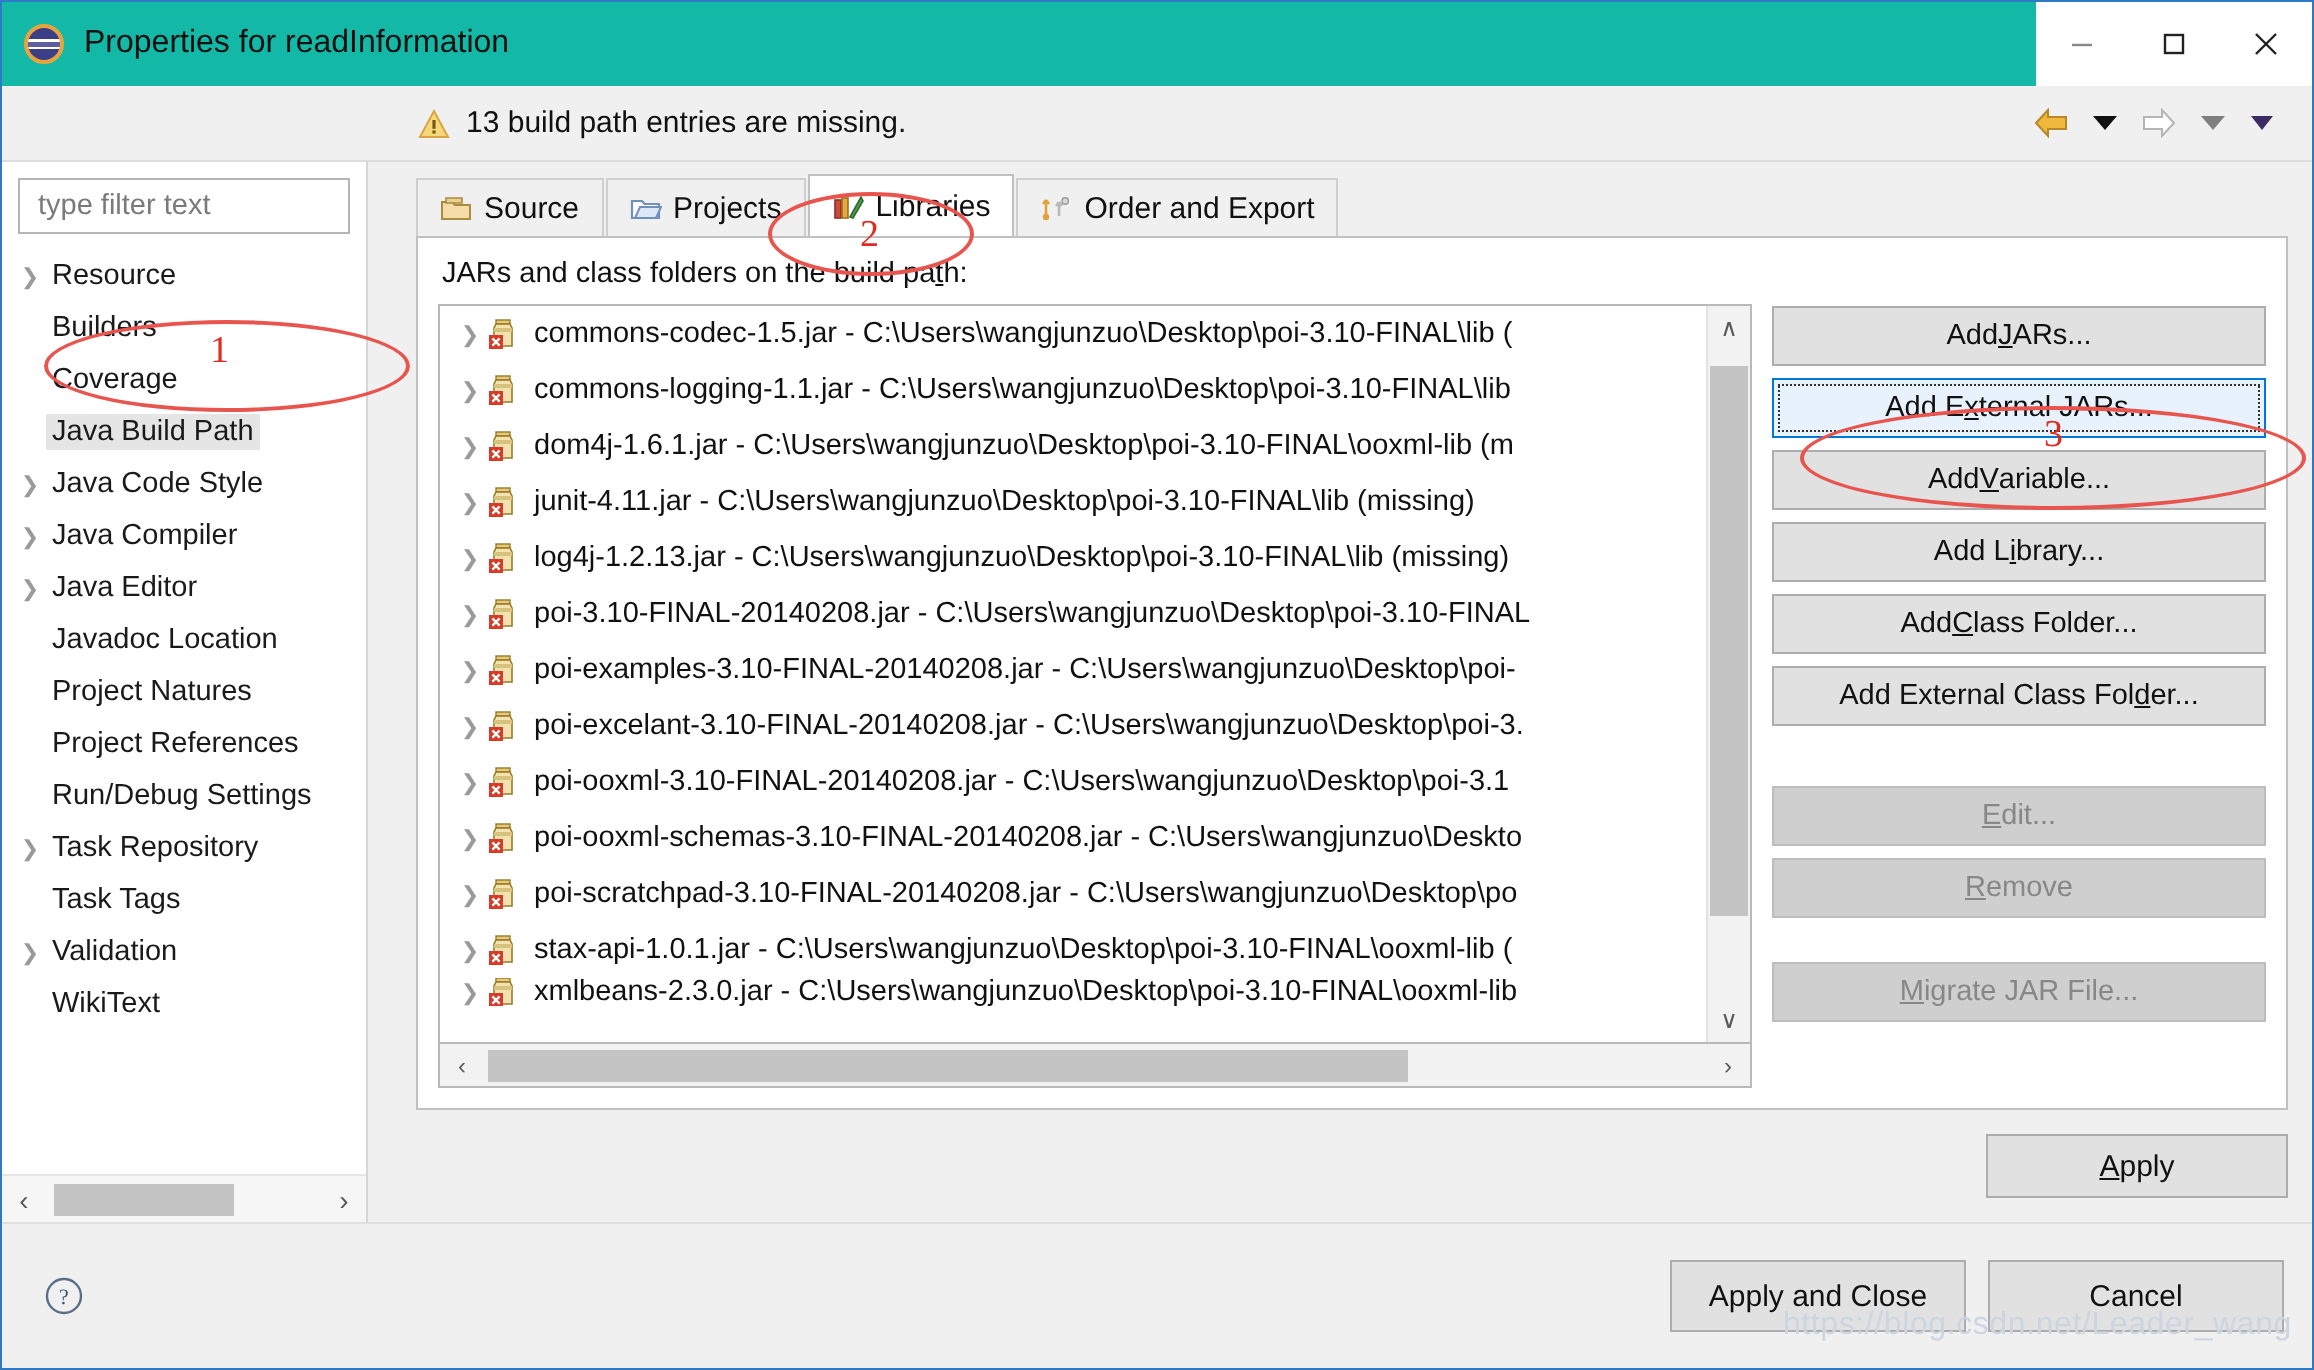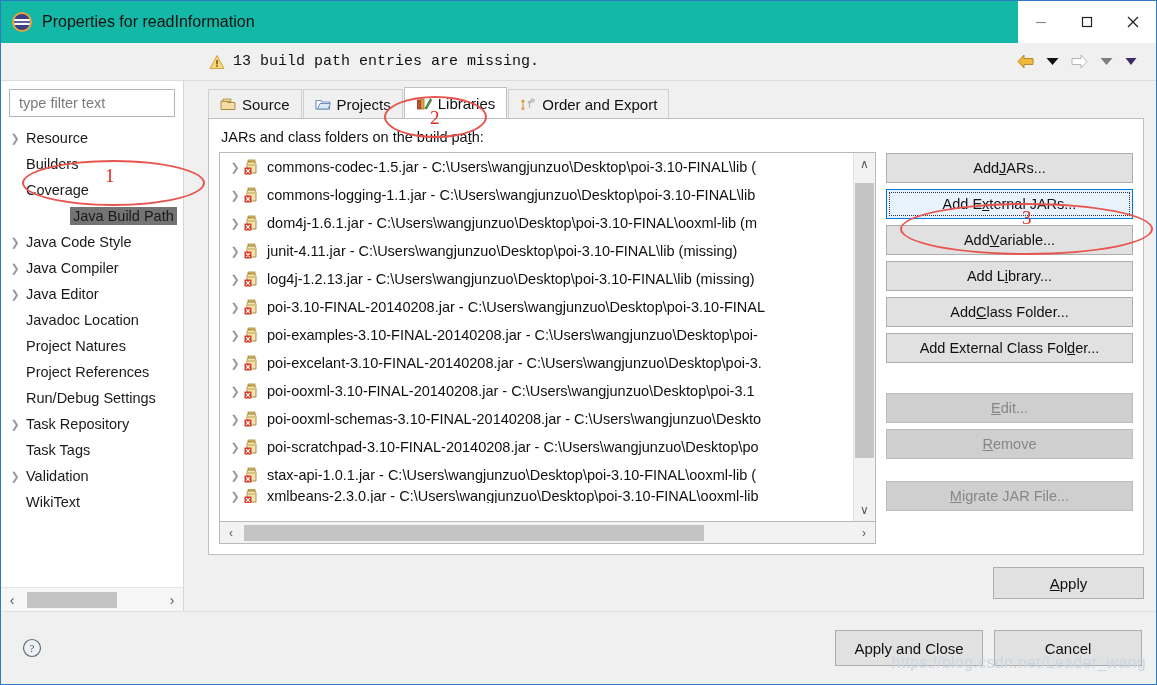--- a/index.html
+++ b/index.html
@@ -38,21 +38,20 @@
   .win-btn {
     width: 46px; height: 42px; display: flex; align-items: center; justify-content: center;
     background: #ffffff;
   }
   .win-btn svg { display: block; }
   
   #warnbar {
     height: 38px; background: #f0f0f0; display: flex; align-items: center;
     flex: 0 0 38px; position: relative;
     border-bottom: 1px solid #dcdcdc;
-    font-family: Liberation Mono, monospace;
   }
   #warn-inner { display: flex; align-items: center; margin-left: 208px; }
   #warn-icon { width: 16px; height: 16px; margin-right: 8px; flex: 0 0 auto; }
   #warn-text { font-size: 15px; color: #111; }
   #nav-arrows {
     margin-left: auto; margin-right: 14px; display: flex; align-items: center; gap: 2px;
   }
   .nav-item { padding: 3px 5px; display: flex; align-items: center; }
   
   #body-split { flex: 1 1 auto; display: flex; min-height: 0; }
@@ -77,21 +76,21 @@
   #tree { flex: 1 1 auto; overflow: hidden; padding-top: 2px; position: relative; }
   .tree-item {
     height: 26px; display: flex; align-items: center;
     padding-left: 6px; white-space: nowrap; font-size: 14.5px; color: #1a1a1a;
   }
   .tree-item .arrow {
     width: 16px; flex: 0 0 16px; display: flex; align-items: center; justify-content: center;
     color: #9a9a9a; font-size: 11px;
   }
   .tree-item .tlabel { padding: 1px 3px; }
-  .tree-item.selected .tlabel { background: #737373; margin-left: 47px; }
+  .tree-item.selected .tlabel { background: #e5e5e5; }
   #side-hscroll {
     height: 24px; flex: 0 0 24px; background: #f6f6f6;
     display: flex; align-items: center; border-top: 1px solid #e6e6e6;
   }
   .hs-arrow { width: 22px; text-align: center; color: #555; font-size: 14px; }
   #side-thumb { height: 16px; background: #c4c4c4; width: 90px; margin-left: 4px; }
   
   #main { flex: 1 1 auto; display: flex; flex-direction: column; background: #f0f0f0;
           min-width: 0; padding: 0 12px 0 24px; }
   

